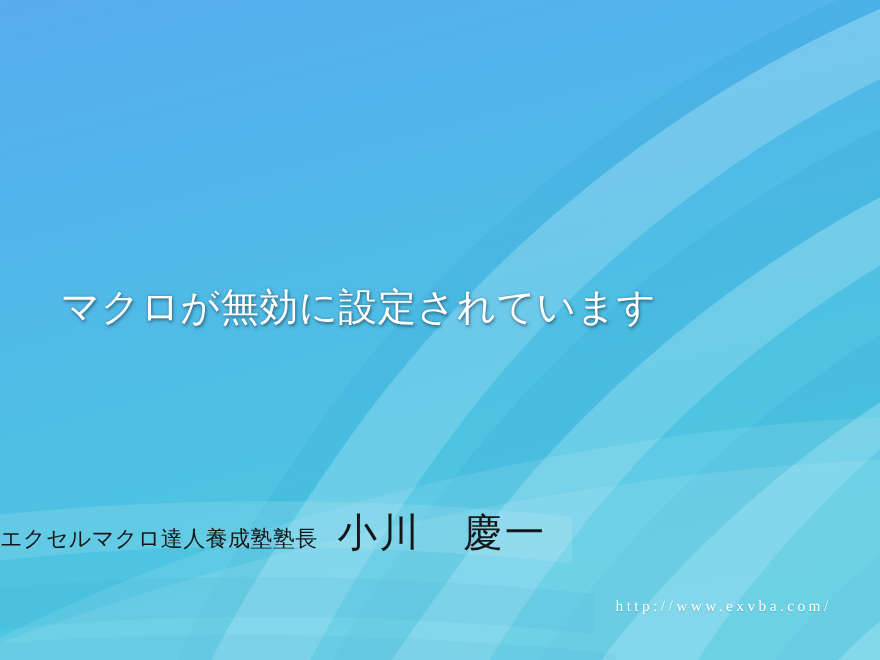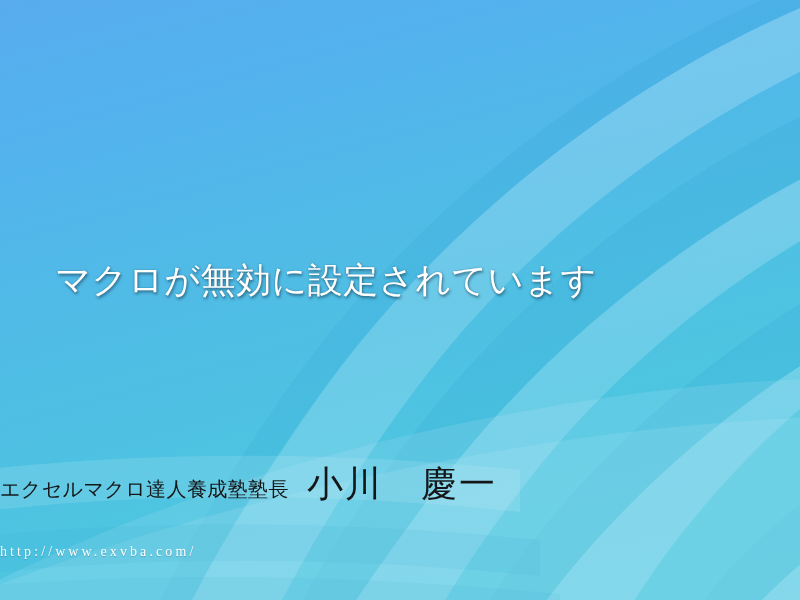--- a/index.html
+++ b/index.html
@@ -69,20 +69,21 @@
   }
 
   
   #url {
     position: absolute;
     left: 0;
     top: 544px;
     width: 781px;
     padding-right: 25px;
     box-sizing: border-box;
+    text-align: right;
     color: #FFFFFF;
     font-family: "Liberation Serif", serif;
     font-size: 14px;
     letter-spacing: 3.1px;
     white-space: nowrap;
     text-shadow: 0 1px 1px rgba(30,70,95,0.30);
   }
 </style>
 </head>
 <body>

